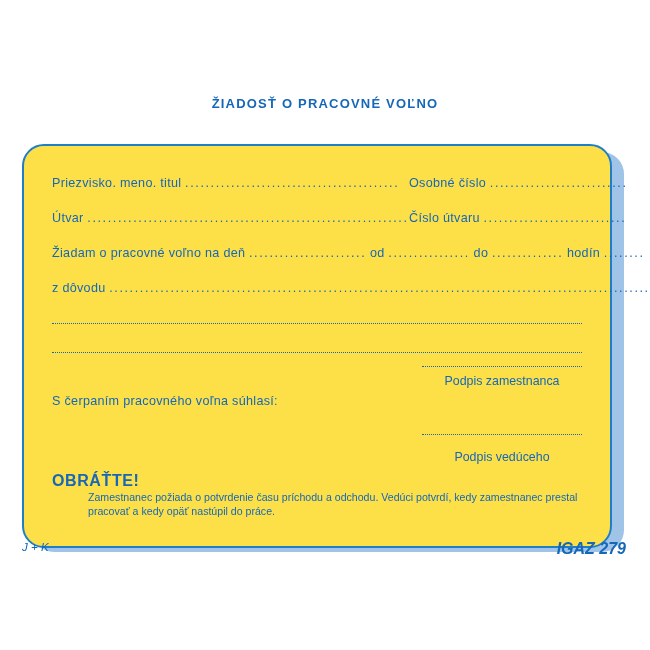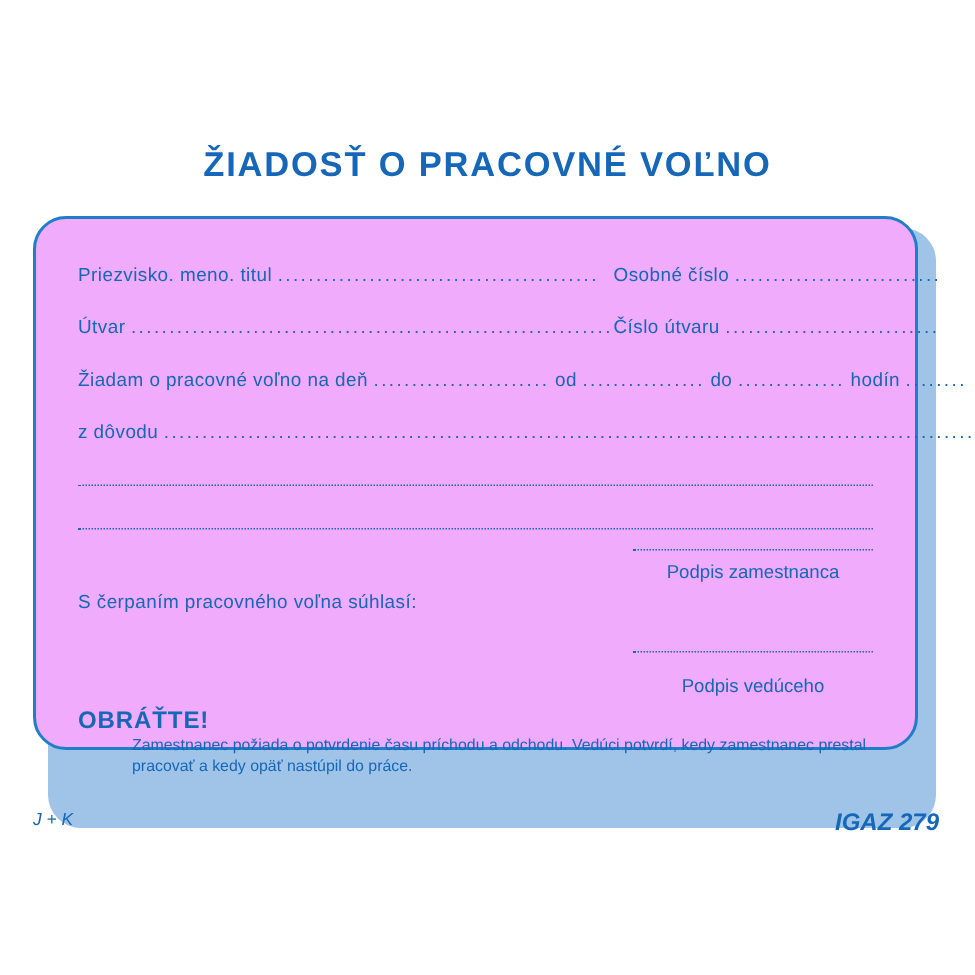--- a/index.html
+++ b/index.html
@@ -20,42 +20,42 @@
     height: 650px;
     background: #ffffff;
   }
   
   .form-title {
     position: absolute;
     top: 96px;
     left: 0;
     width: 650px;
     text-align: center;
-    font-size: 23px;
+    font-size: 13px;
     font-weight: bold;
     letter-spacing: 1.2px;
     color: #1667b8;
   }
   
   .card-shadow {
     position: absolute;
     left: 32px;
     top: 152px;
     width: 592px;
     height: 400px;
     background: #9fc4e8;
     border-radius: 22px;
   }
   .card {
     position: absolute;
     left: 22px;
     top: 144px;
     width: 590px;
-    height: 356px;
-    background: #f0abfc;
+    height: 404px;
+    background: #fde047;
     border: 2.5px solid #1f7ec8;
     border-radius: 22px;
     box-sizing: border-box;
   }
   .card-inner {
     position: absolute;
     left: 0; top: 0;
     width: 100%;
     height: 100%;
   }

